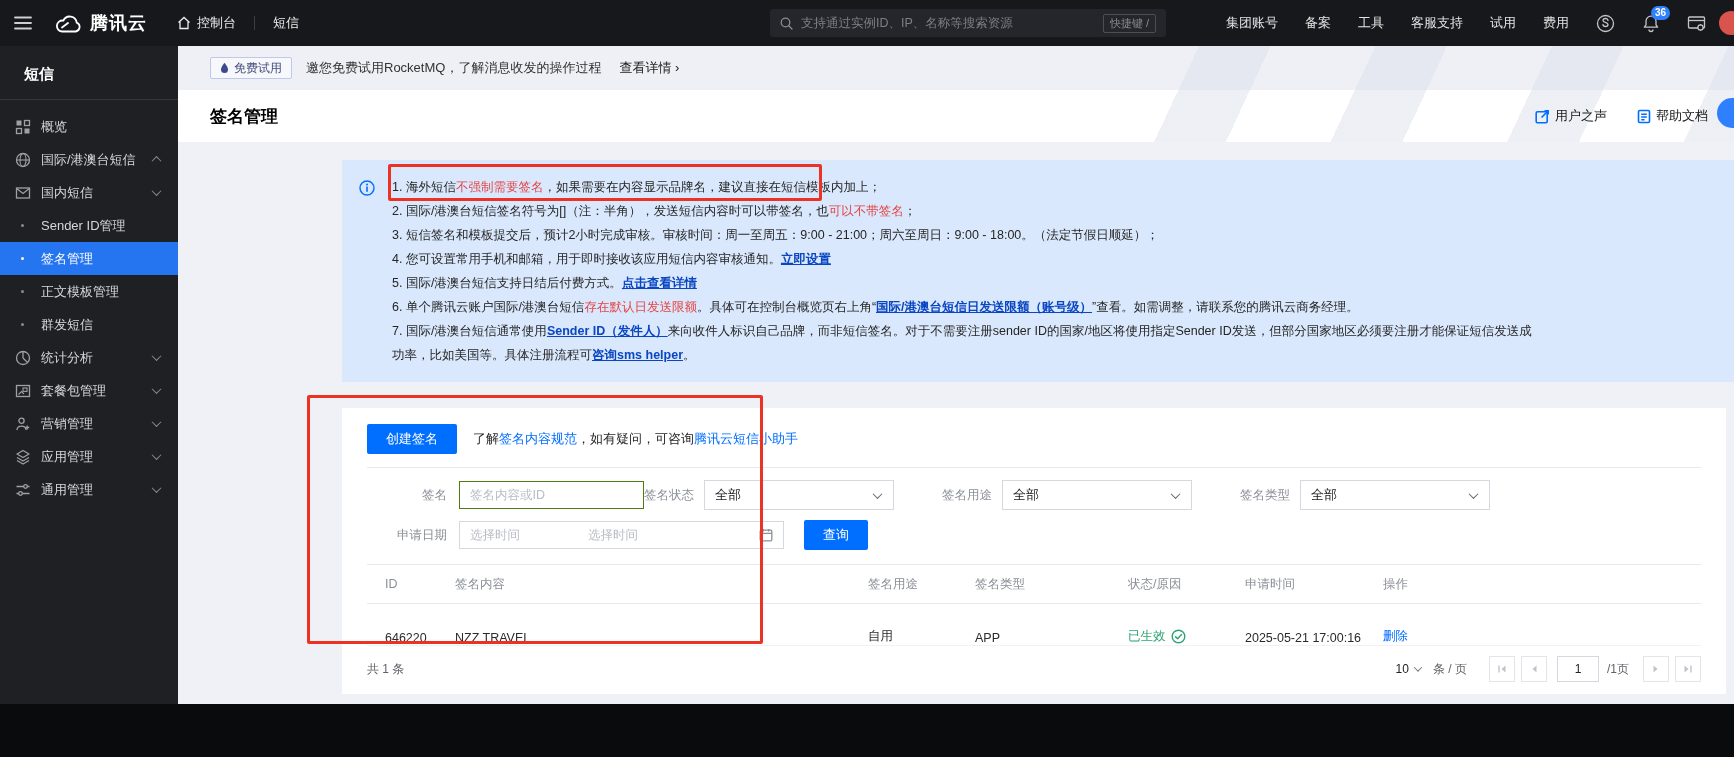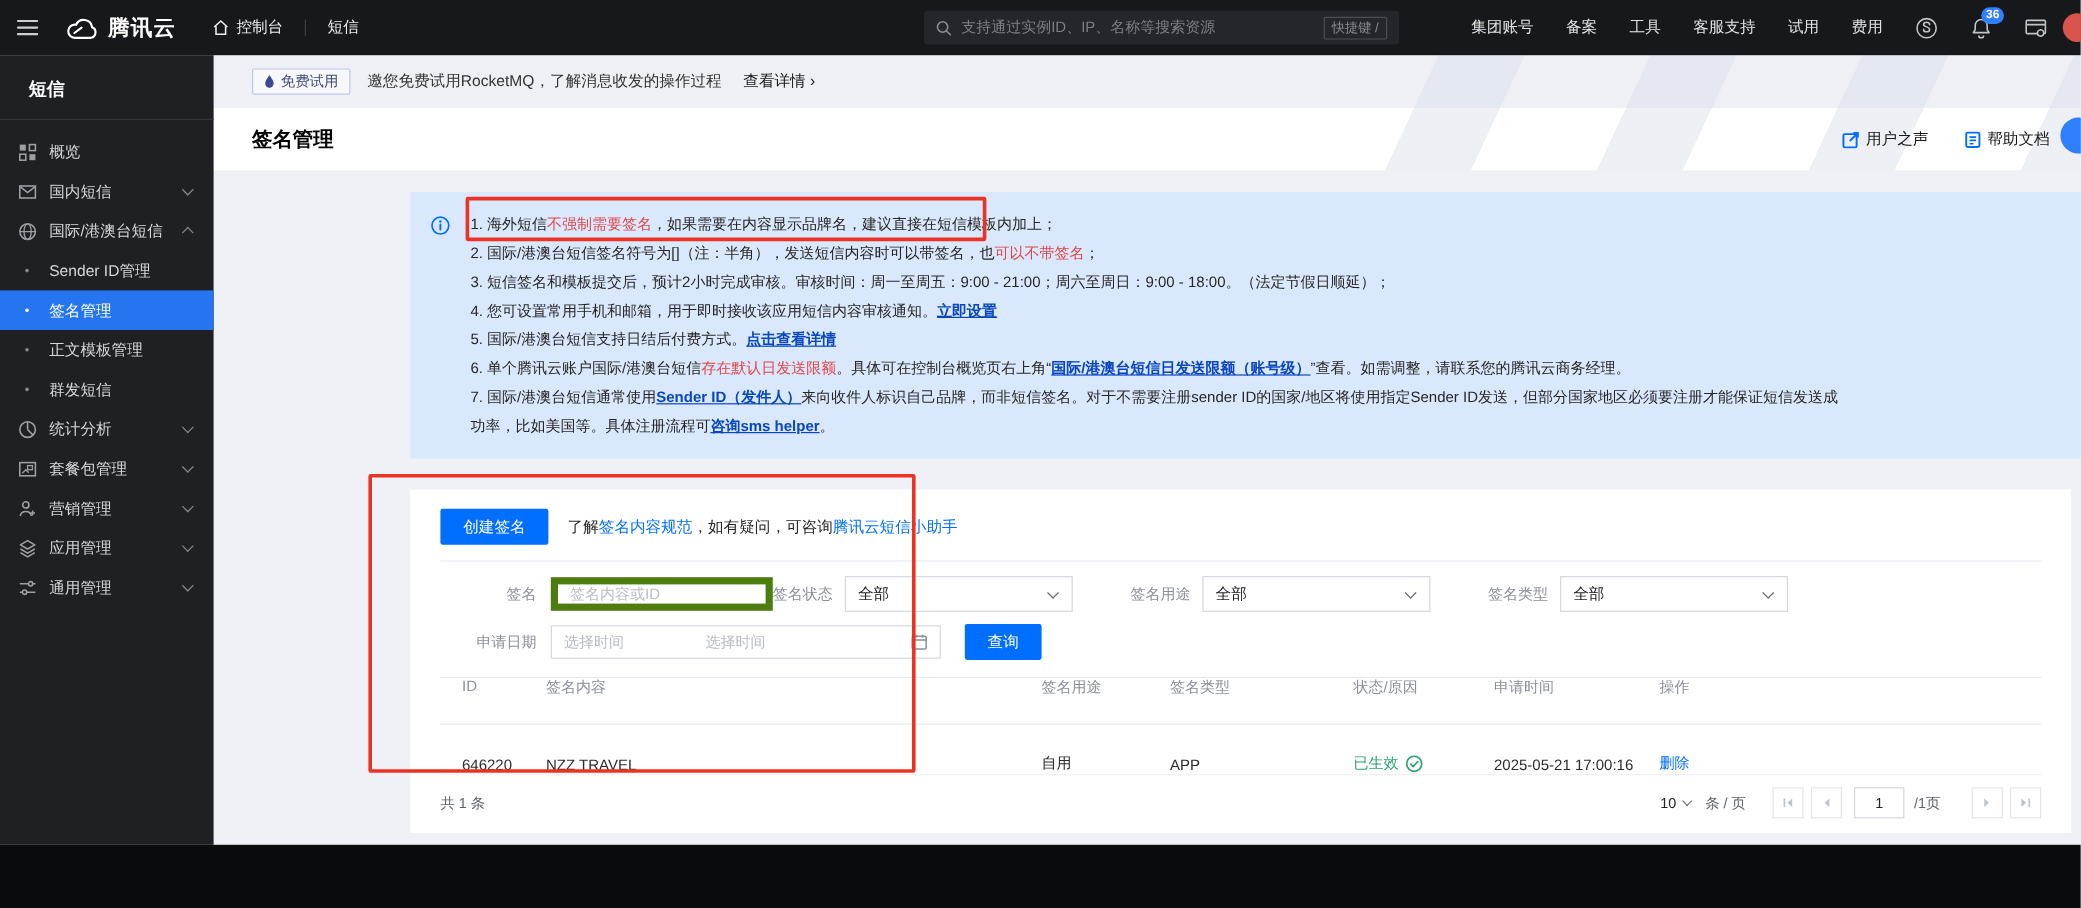--- a/index.html
+++ b/index.html
@@ -73,47 +73,47 @@
   .btn-primary { background:#006eff; color:#fff; font-size:13px; height:30px; padding:0 19px; border:none; border-radius:2px; cursor:pointer; font-family:inherit; }
   .hint { margin-left:16px; font-size:13px; color:#262626; }
   .seg-link2 { color:#006eff; cursor:pointer; }
   .card-divider { height:1px; background:#e7e9ee; margin-top:13px; }
   .filters { margin-top:12px; }
   .frow { display:flex; align-items:center; height:30px; margin-bottom:10px; }
   .flabel { width:92px; padding-right:12px; text-align:right; color:#8b8f97; font-size:12.5px; flex:none; }
   .flabel2 { color:#8b8f97; font-size:12.5px; margin-right:10px; }
   .fgroup { display:flex; align-items:center; }
   .fgroup + .fgroup { margin-left:48px; }
-  .finput { width:185px; height:28px; border:6px solid #4d7c0f; padding:0 10px; font-size:12.5px; color:#333; background:#fff; font-family:inherit; }
+  .finput { width:185px; height:28px; border:1px solid #4d7c0f; padding:0 10px; font-size:12.5px; color:#333; background:#fff; font-family:inherit; }
   .finput::placeholder { color:#b8bcc4; }
   .fselect { width:190px; height:30px; border:1px solid #d5d8de; display:flex; align-items:center; padding:0 10px; font-size:13px; color:#222; background:#fff; cursor:pointer; }
   .fselect .chev { border-color:#666; margin-right:2px; }
   .fdate { width:325px; height:28px; border:1px solid #d5d8de; display:flex; align-items:center; padding:0 10px; font-size:12.5px; color:#b8bcc4; background:#fff; cursor:pointer; }
   .fdate .ph2 { width:118px; }
   .fdate svg { margin-left:auto; }
   .btn-query { margin-left:20px; width:64px; }
 
   
   .table { margin-top:14px; }
-  .thead { display:flex; align-items:flex-start; height:40px; border-top:1px solid #e7e9ee; border-bottom:1px solid #e7e9ee; color:#8b8f97; font-size:12.5px; }
+  .thead { display:flex; align-items:center; height:40px; border-top:1px solid #e7e9ee; border-bottom:1px solid #e7e9ee; color:#8b8f97; font-size:12.5px; }
   .trow { display:flex; align-items:flex-end; height:42px; border-bottom:1px solid #f0f1f4; font-size:12.5px; color:#2b2b2b; }
   .c0{ width:88px; padding-left:18px; flex:none; } .c1{ width:413px; flex:none; } .c2{ width:107px; flex:none; }
   .c3{ width:153px; flex:none; } .c4{ width:117px; flex:none; } .c5{ width:138px; flex:none; } .c6{ flex:1; }
   .status-ok { color:#2ba471; display:flex; align-items:center; gap:5px; }
   .link-action { color:#006eff; cursor:pointer; }
 
   
   .tfoot { display:flex; align-items:center; margin-top:10px; height:26px; font-size:12px; color:#5f6368; }
   .tfoot-right { margin-left:auto; display:flex; align-items:center; }
   .pagesize { display:flex; align-items:center; gap:6px; cursor:pointer; color:#222; }
   .pagesize .chev { border-color:#777; width:6px; height:6px; }
   .ps-unit { margin-left:8px; margin-right:16px; color:#5f6368; }
   .pg-btn { width:26px; height:26px; border:1px solid #e3e5e9; background:#fff; display:flex; align-items:center; justify-content:center; margin-left:6px; color:#bfc4cb; cursor:pointer; }
   .pg-input { width:42px; height:26px; border:1px solid #d5d8de; margin-left:10px; display:flex; align-items:center; justify-content:center; color:#222; cursor:text; }
-  .pg-total { margin:0 20px 0 8px; color:#5f6368; }
+  .pg-total { margin:0 8px 0 8px; color:#5f6368; }
 
   
   .bottombar { position:absolute; left:0; top:704px; width:100%; height:53px; background:#0a0b0d; z-index:30; }
   .anno { position:absolute; border:3px solid #ec3323; border-radius:2px; z-index:40; pointer-events:none; }
   .anno1 { left:388px; top:164px; width:434px; height:37px; }
   .anno2 { left:307px; top:395px; width:456px; height:249px; }
 </style>
 </head>
 <body>
 
@@ -196,37 +196,37 @@
             <rect x="9.5" y="1.5" width="5" height="5" fill="none" stroke="currentColor" stroke-width="1.3"></rect>
             <rect x="1.5" y="9.5" width="5" height="5" fill="none" stroke="currentColor" stroke-width="1.3"></rect>
             <rect x="9.5" y="9.5" width="5" height="5" fill="currentColor"></rect>
           </svg>
         </span>
         <span>概览</span>
       </div>
       <div class="side-item">
         <span class="ic">
           <svg width="16" height="16" viewBox="0 0 16 16">
-            <rect x="1.5" y="3" width="13" height="10" fill="none" stroke="currentColor" stroke-width="1.3"></rect>
-            <path d="M2 3.8 8 8.5l6-4.7" fill="none" stroke="currentColor" stroke-width="1.3"></path>
-          </svg>
-        </span>
-        <span>国内短信</span>
-        <span class="chev down"></span>
-      </div>
-      <div class="side-item">
-        <span class="ic">
-          <svg width="16" height="16" viewBox="0 0 16 16">
             <circle cx="8" cy="8" r="6.5" fill="none" stroke="currentColor" stroke-width="1.3"></circle>
             <ellipse cx="8" cy="8" rx="3" ry="6.5" fill="none" stroke="currentColor" stroke-width="1.1"></ellipse>
             <path d="M1.8 8h12.4" stroke="currentColor" stroke-width="1.1"></path>
           </svg>
         </span>
         <span>国际/港澳台短信</span>
         <span class="chev up"></span>
+      </div>
+      <div class="side-item">
+        <span class="ic">
+          <svg width="16" height="16" viewBox="0 0 16 16">
+            <rect x="1.5" y="3" width="13" height="10" fill="none" stroke="currentColor" stroke-width="1.3"></rect>
+            <path d="M2 3.8 8 8.5l6-4.7" fill="none" stroke="currentColor" stroke-width="1.3"></path>
+          </svg>
+        </span>
+        <span>国内短信</span>
+        <span class="chev down"></span>
       </div>
       <div class="side-item sub">
         <span class="dot"></span>
         <span>Sender ID管理</span>
       </div>
       <div class="side-item sub selected">
         <span class="dot"></span>
         <span>签名管理</span>
       </div>
       <div class="side-item sub">

